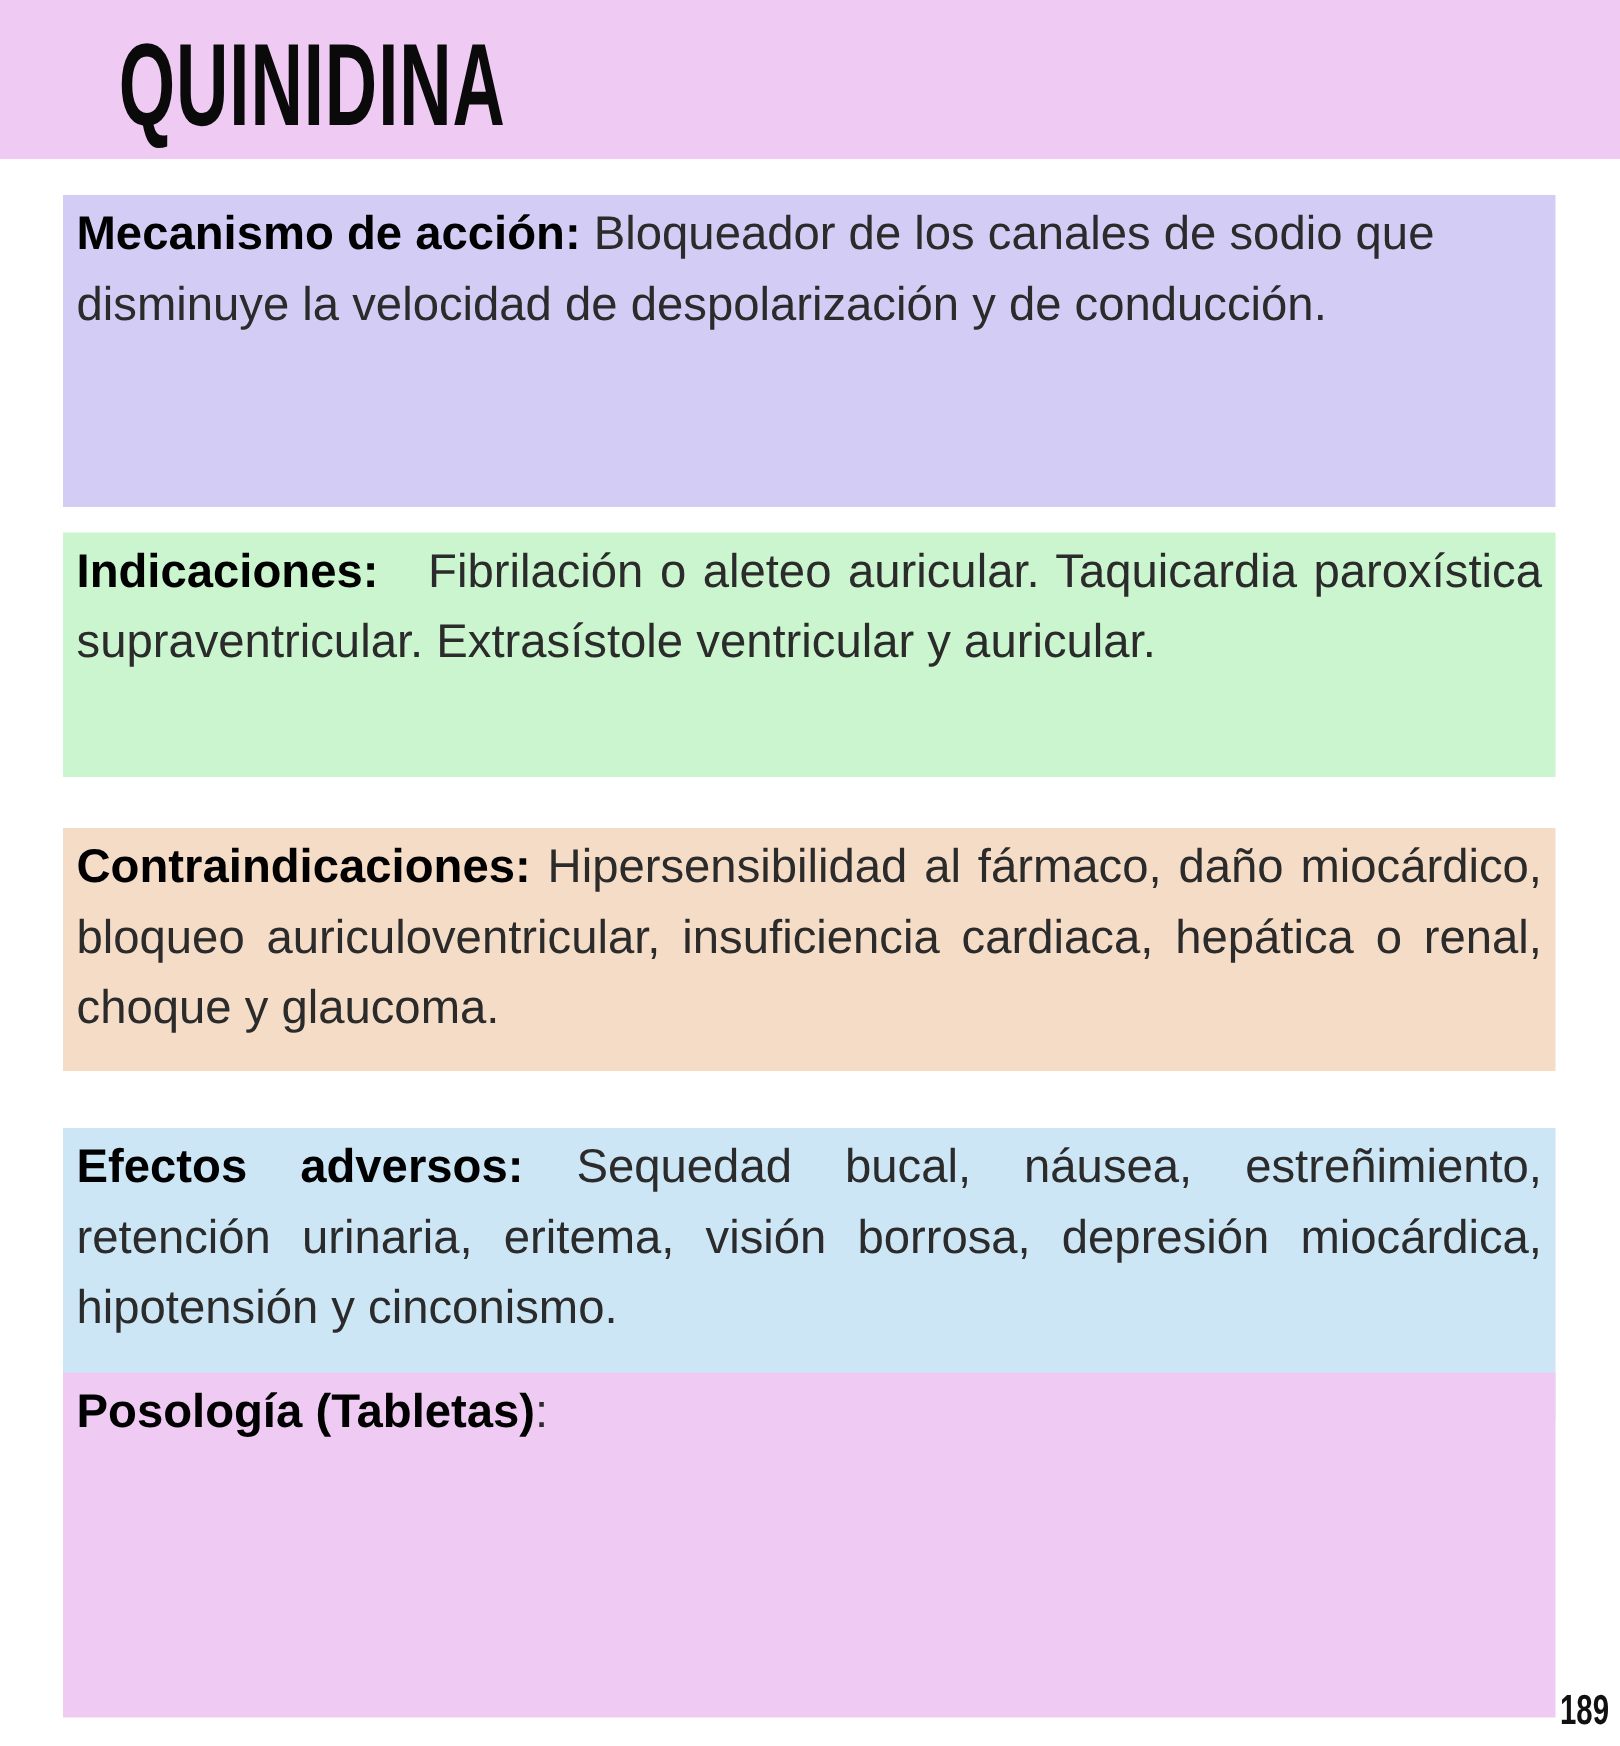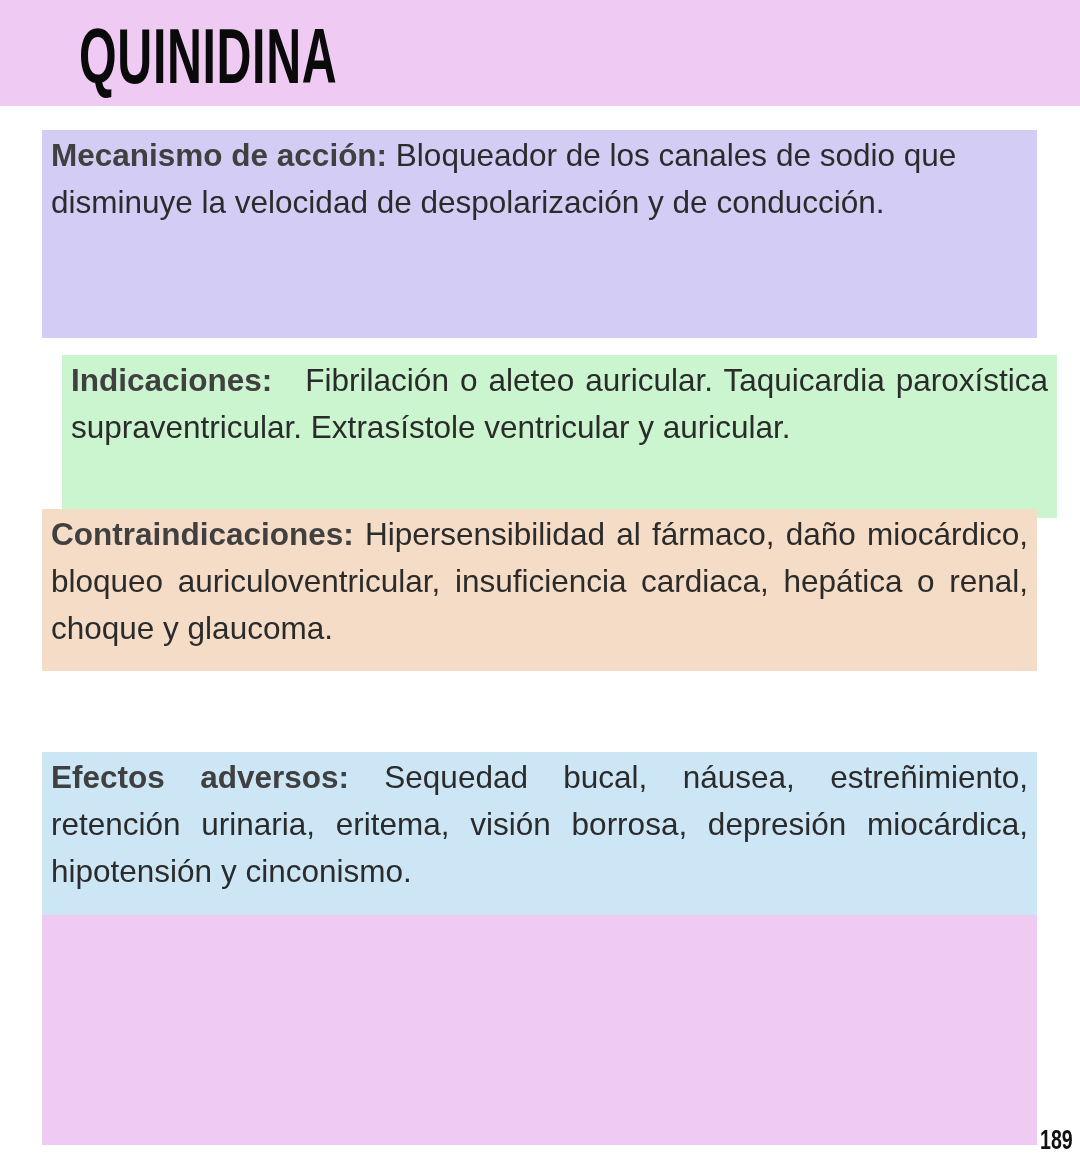--- a/index.html
+++ b/index.html
@@ -19,24 +19,24 @@
       font-weight: 700; font-size: 78px; color: #0a0a0a;
       transform: scaleX(0.62); transform-origin: center;
       letter-spacing: 1px; line-height: 1; margin-top: 6px;
     }
     .box {
       position: absolute; left: 42px; width: 995px; box-sizing: border-box;
       padding: 2px 9px 0 9px;
       font-size: 31.5px; line-height: 47px; text-align: justify;
       color: #2b2b2b;
     }
-    .box .label { font-weight: 700; color: #404040; }
+    .box .label { font-weight: 700; color: #000000; }
     .box-mech { top: 130px; height: 208px; background: #d3cdf5; text-align: left; }
-    .box-ind { top: 355px; height: 163px; background: #caf5cf; margin-left: 20px; }
-    .box-contra { top: 509px; height: 162px; background: #f5dcc6; }
+    .box-ind { top: 355px; height: 163px; background: #caf5cf; }
+    .box-contra { top: 552px; height: 162px; background: #f5dcc6; }
     .box-adv { top: 752px; height: 195px; background: #cde6f5; }
     .box-poso { top: 915px; height: 230px; background: #efcbf3; text-align: left; }
     .line { display: block; }
     .italic { font-style: italic; }
     .page-num {
       position: absolute; left: 1040px; top: 1124px; width: 36px;
       font-weight: 700; font-size: 28px; color: #111;
       transform: scaleX(0.7); transform-origin: left;
     }
   </style>
@@ -57,15 +57,16 @@
 
 <div class="box box-contra">
   <span class="label">Contraindicaciones:</span><span> Hipersensibilidad al fármaco, daño miocárdico, bloqueo auriculoventricular, insuficiencia cardiaca, hepática o renal, choque y glaucoma.</span>
 </div>
 
 <div class="box box-adv">
   <span class="label">Efectos adversos:</span><span> Sequedad bucal, náusea, estreñimiento, retención urinaria, eritema, visión borrosa, depresión miocárdica, hipotensión y cinconismo.</span>
 </div>
 
 <div class="box box-poso">
+  <span class="line"><span class="label">Posología (Tabletas)</span><span>:</span></span>
 </div>
 
 <div class="page-num">189</div>
 
 </body></html>

